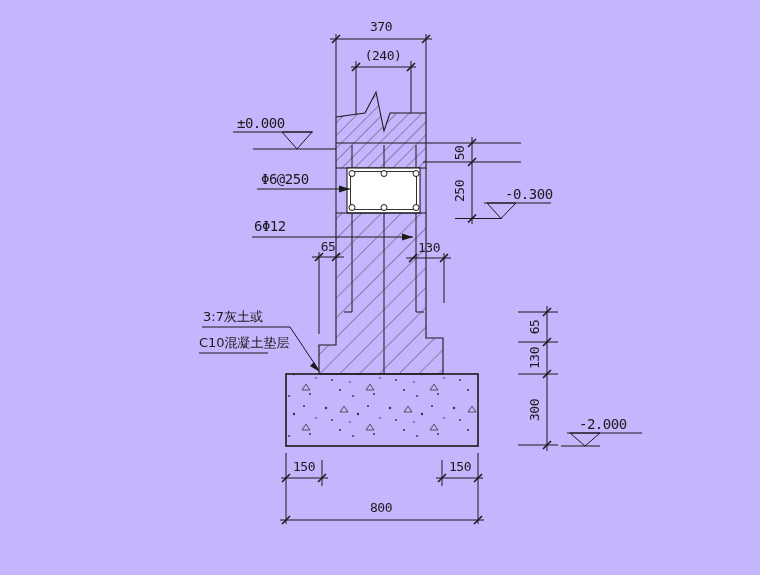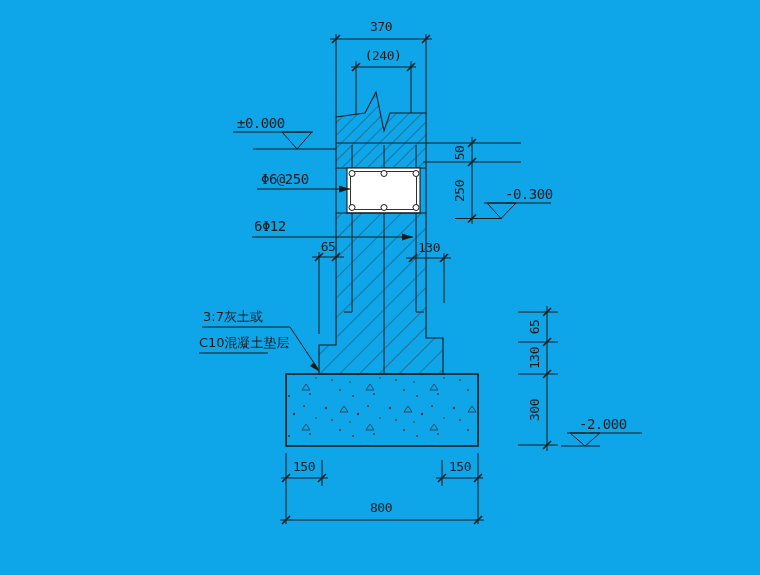--- a/index.html
+++ b/index.html
@@ -1,16 +1,16 @@
 <!DOCTYPE html>
 <html><head>
 <meta charset="utf-8">
 <style>
   html,body{margin:0;padding:0;background:#ffffff;}
-  .stage{width:760px;height:575px;background:#0ea5e9;position:relative;overflow:hidden;
+  .stage{width:760px;height:575px;background:#c4b5fd;position:relative;overflow:hidden;
          font-family:"DejaVu Sans Mono", monospace;}
   svg{display:block;}
   text{fill:#1b1b1b;}
   .dimtxt{font-family:"DejaVu Sans Mono", monospace;font-size:13px;letter-spacing:-0.5px;}
   .lvltxt{font-family:"DejaVu Sans Mono", monospace;font-size:14px;letter-spacing:-0.5px;}
   .cjk{font-family:"DejaVu Sans", sans-serif;font-size:13px;}
   .thin{stroke:#1b1b1b;stroke-width:1;fill:none;}
   .tick{stroke:#1b1b1b;stroke-width:1.6;}
 </style>
 </head>

